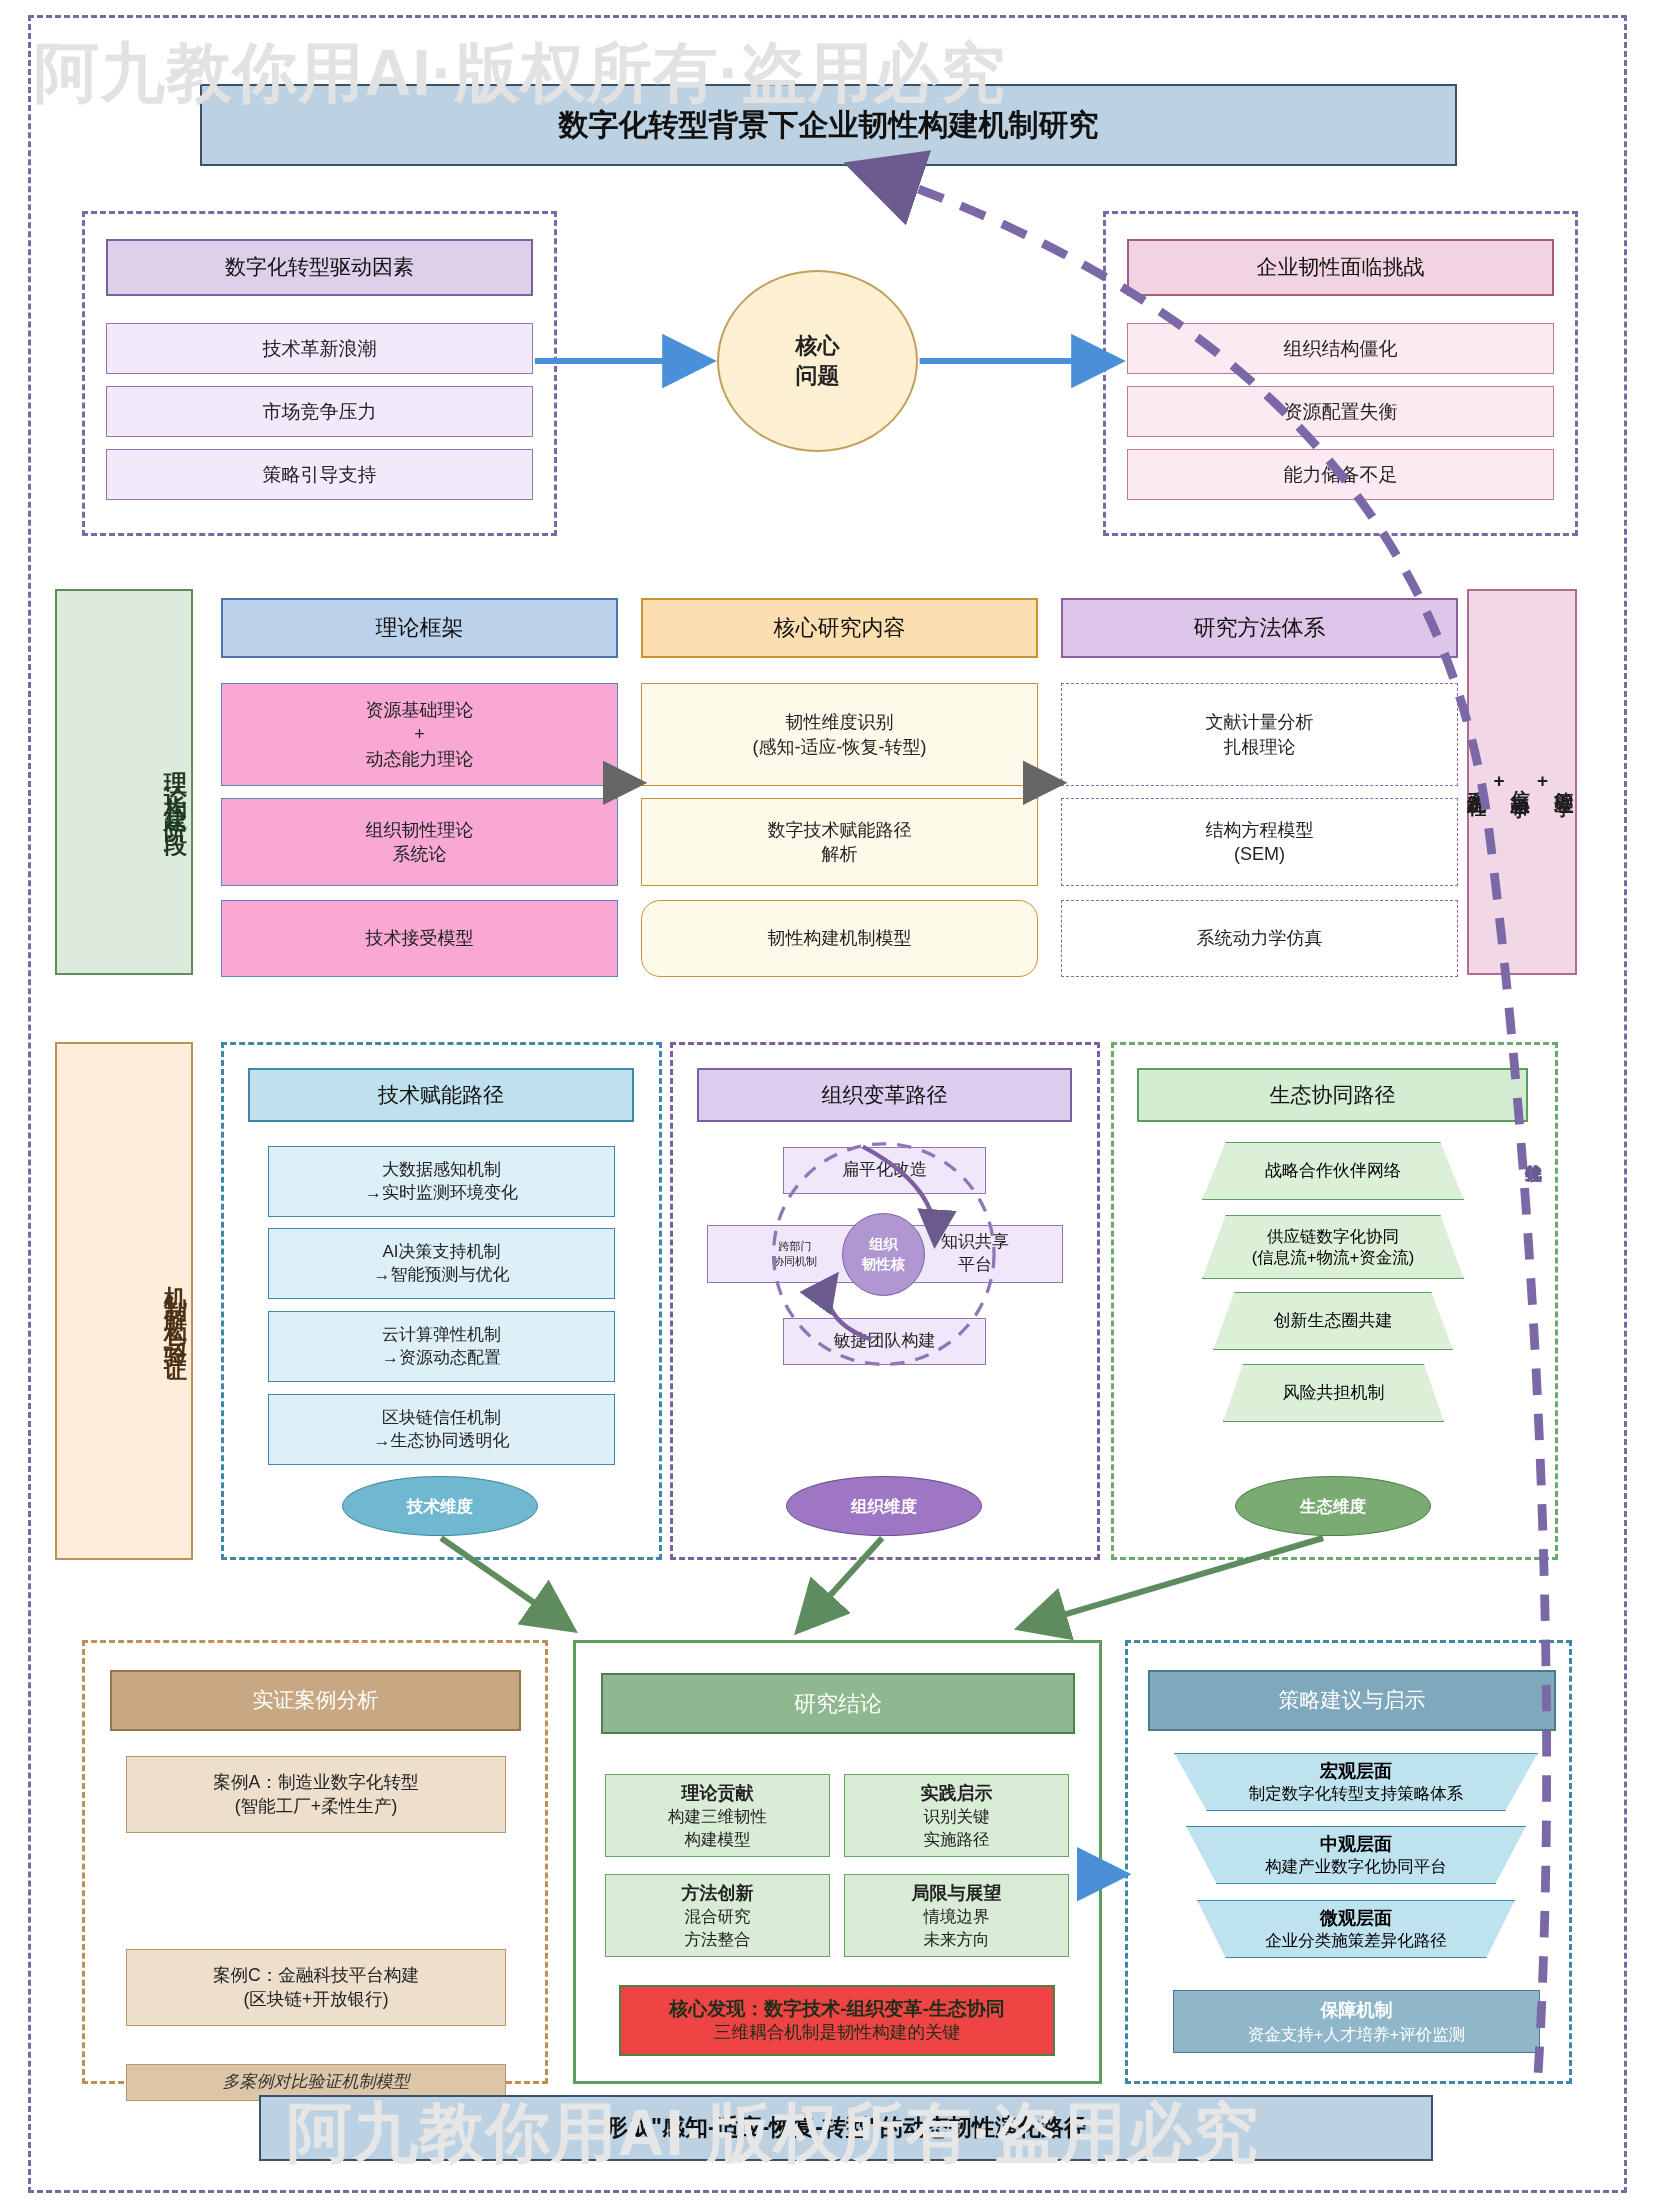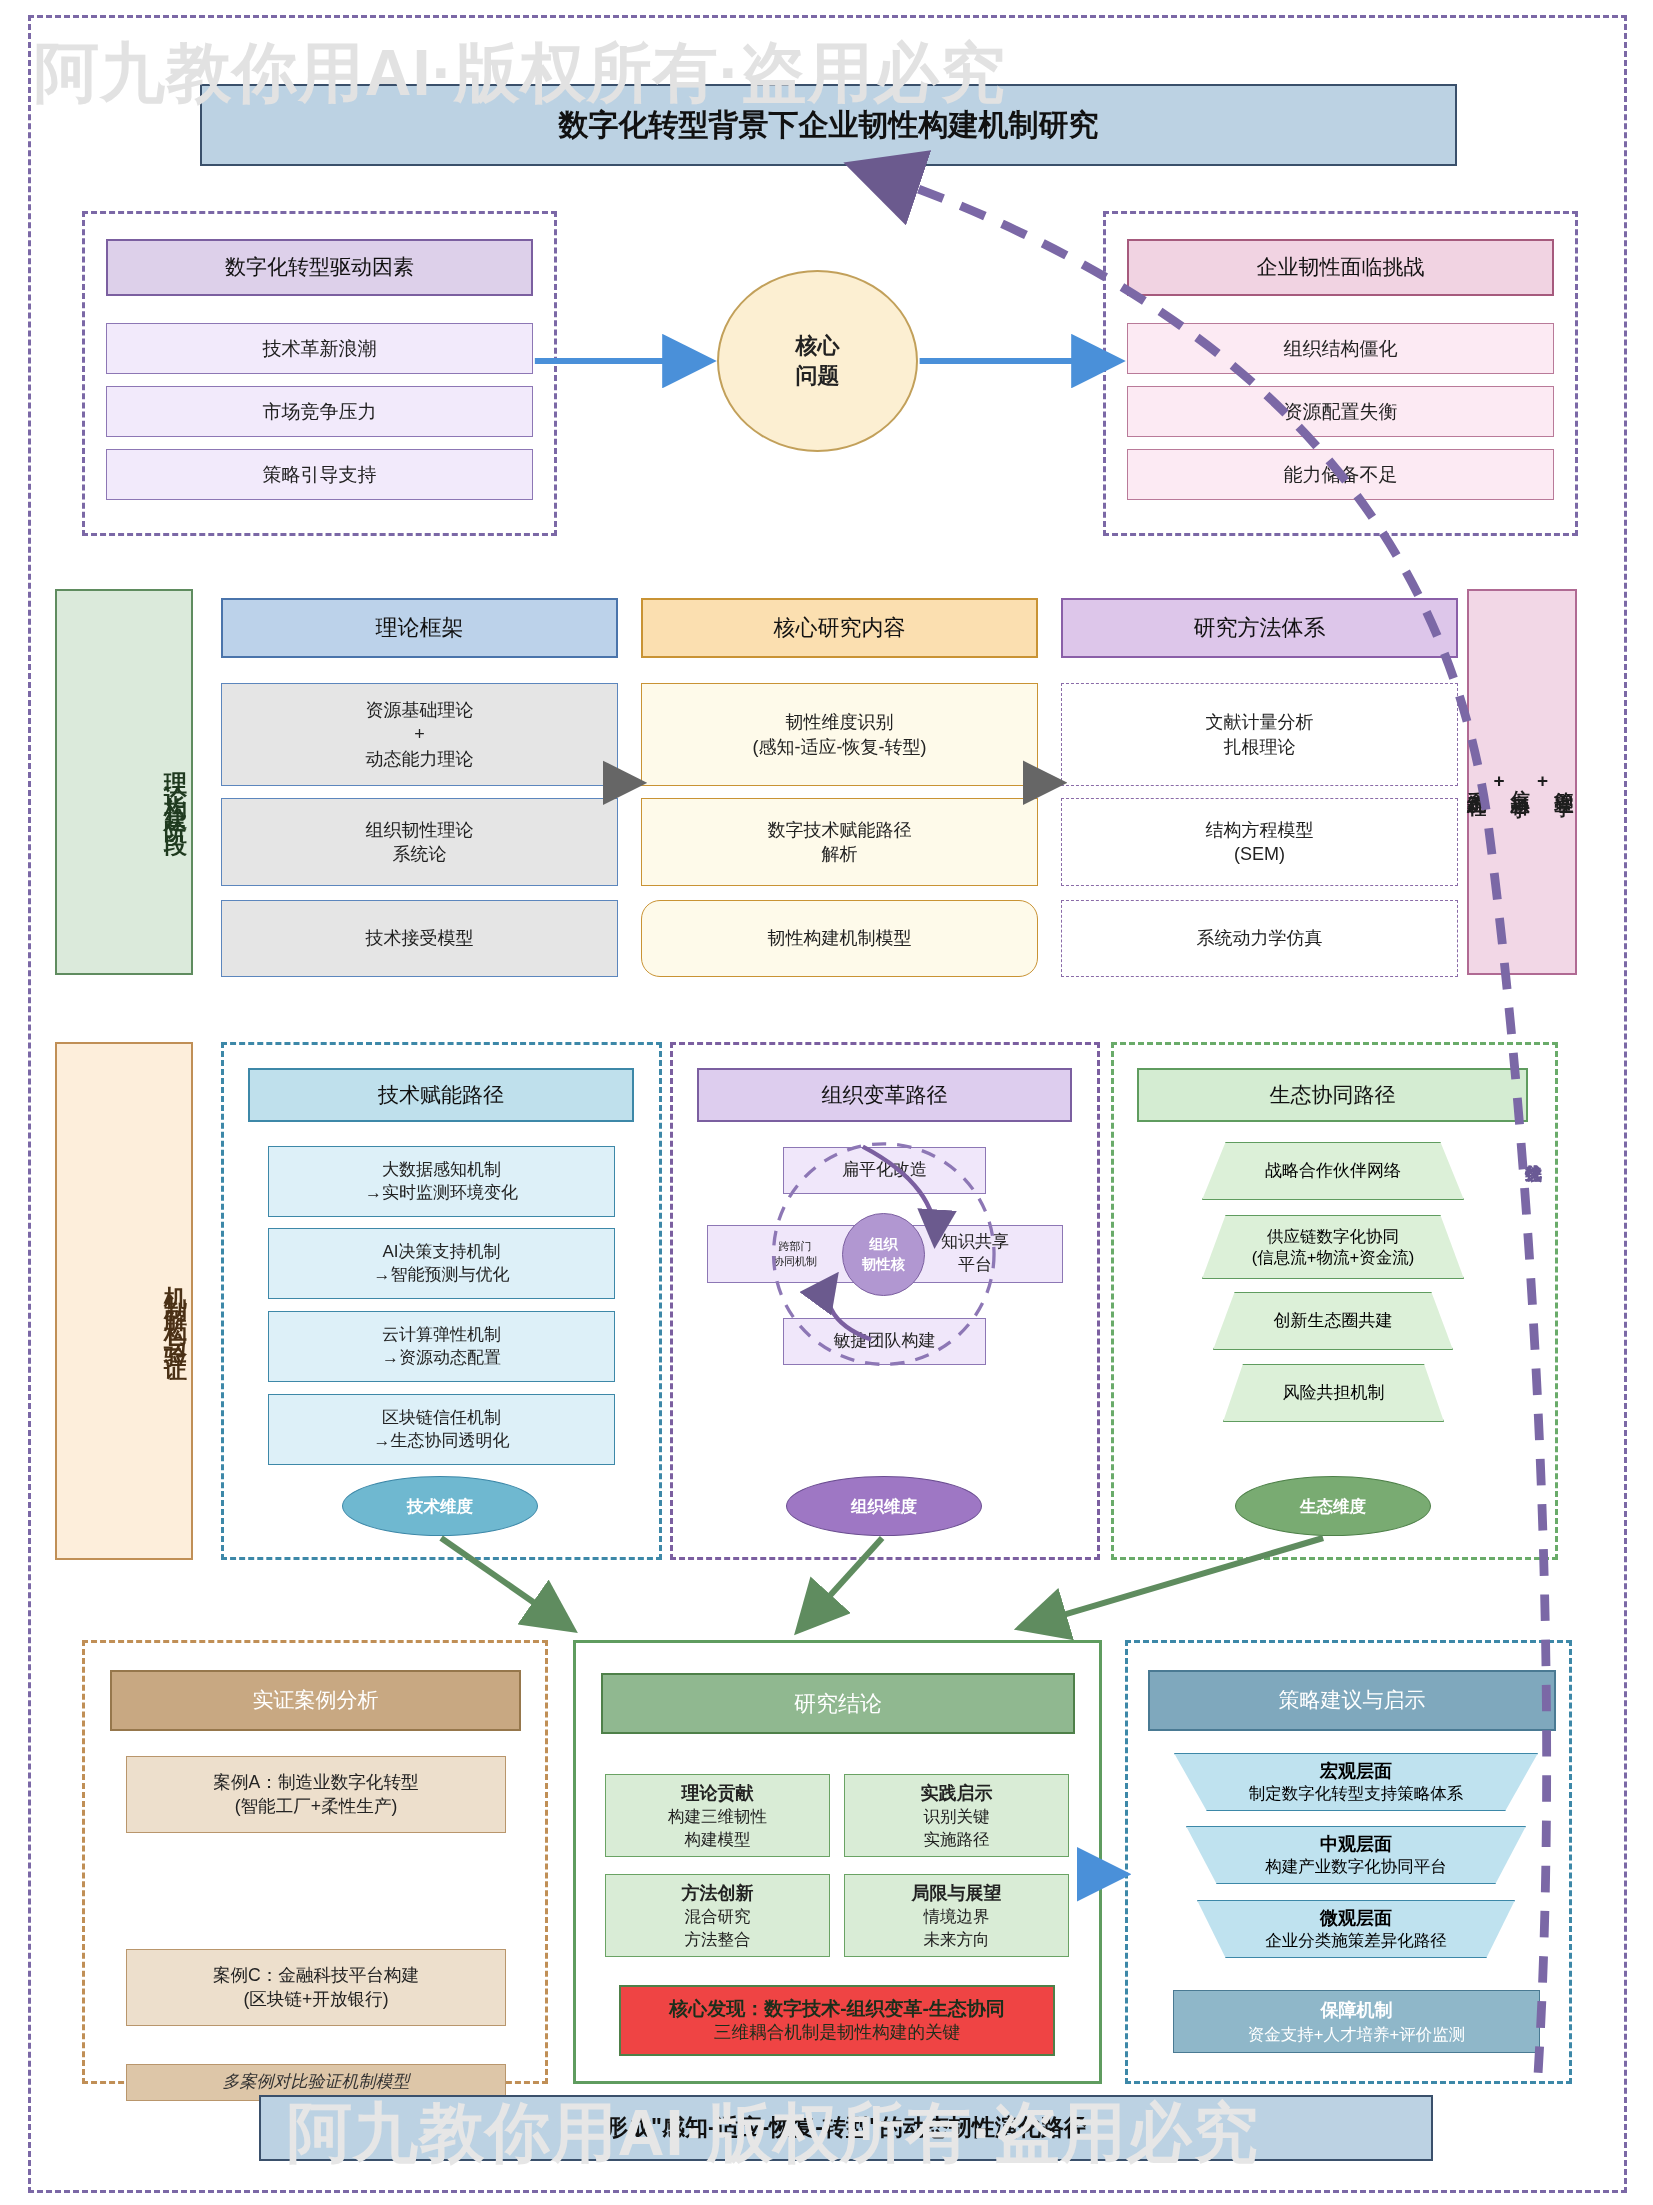--- a/index.html
+++ b/index.html
@@ -84,21 +84,21 @@
 
   
   #stage1-label {
     left: 55px; top: 589px; width: 138px; height: 386px;
     background: #dbeadb; border: 2.2px solid #5f8c5f;
     font-size: 23px; font-weight: 700; color: #1f3a1f;
     letter-spacing: 12px; writing-mode: vertical-rl; text-orientation: upright;
     padding-top: 15.4px; justify-content: flex-start;
   }
   .blue-hdr { background: #bcd2ea; border: 2.2px solid #4a74ab; color: #111; }
-  .blue-item { background: #e5e5e5; border: 1.7px solid #5c86bd; color: #222; text-align: right; }
+  .blue-item { background: #f9a8d4; border: 1.7px solid #5c86bd; color: #222; text-align: right; }
   .orange-hdr { background: #fbdfb0; border: 2.2px solid #c99334; color: #111; }
   .cream-item { background: #fefaea; border: 1.7px solid #c99334; color: #222; }
   .violet-hdr { background: #ddc6ea; border: 2.2px solid #8a5fa8; color: #111; }
   .dash-item { background: #ffffff; border: 1.7px dashed #8a6ba8; color: #222; }
 
   #discipline-col {
     left: 1467px; top: 589px; width: 110px; height: 386px;
     background: #f2d7e6; border: 2.2px solid #b06a93;
     font-size: 19px; font-weight: 700; color: #1d1d1d;
     writing-mode: vertical-rl; text-orientation: upright;

